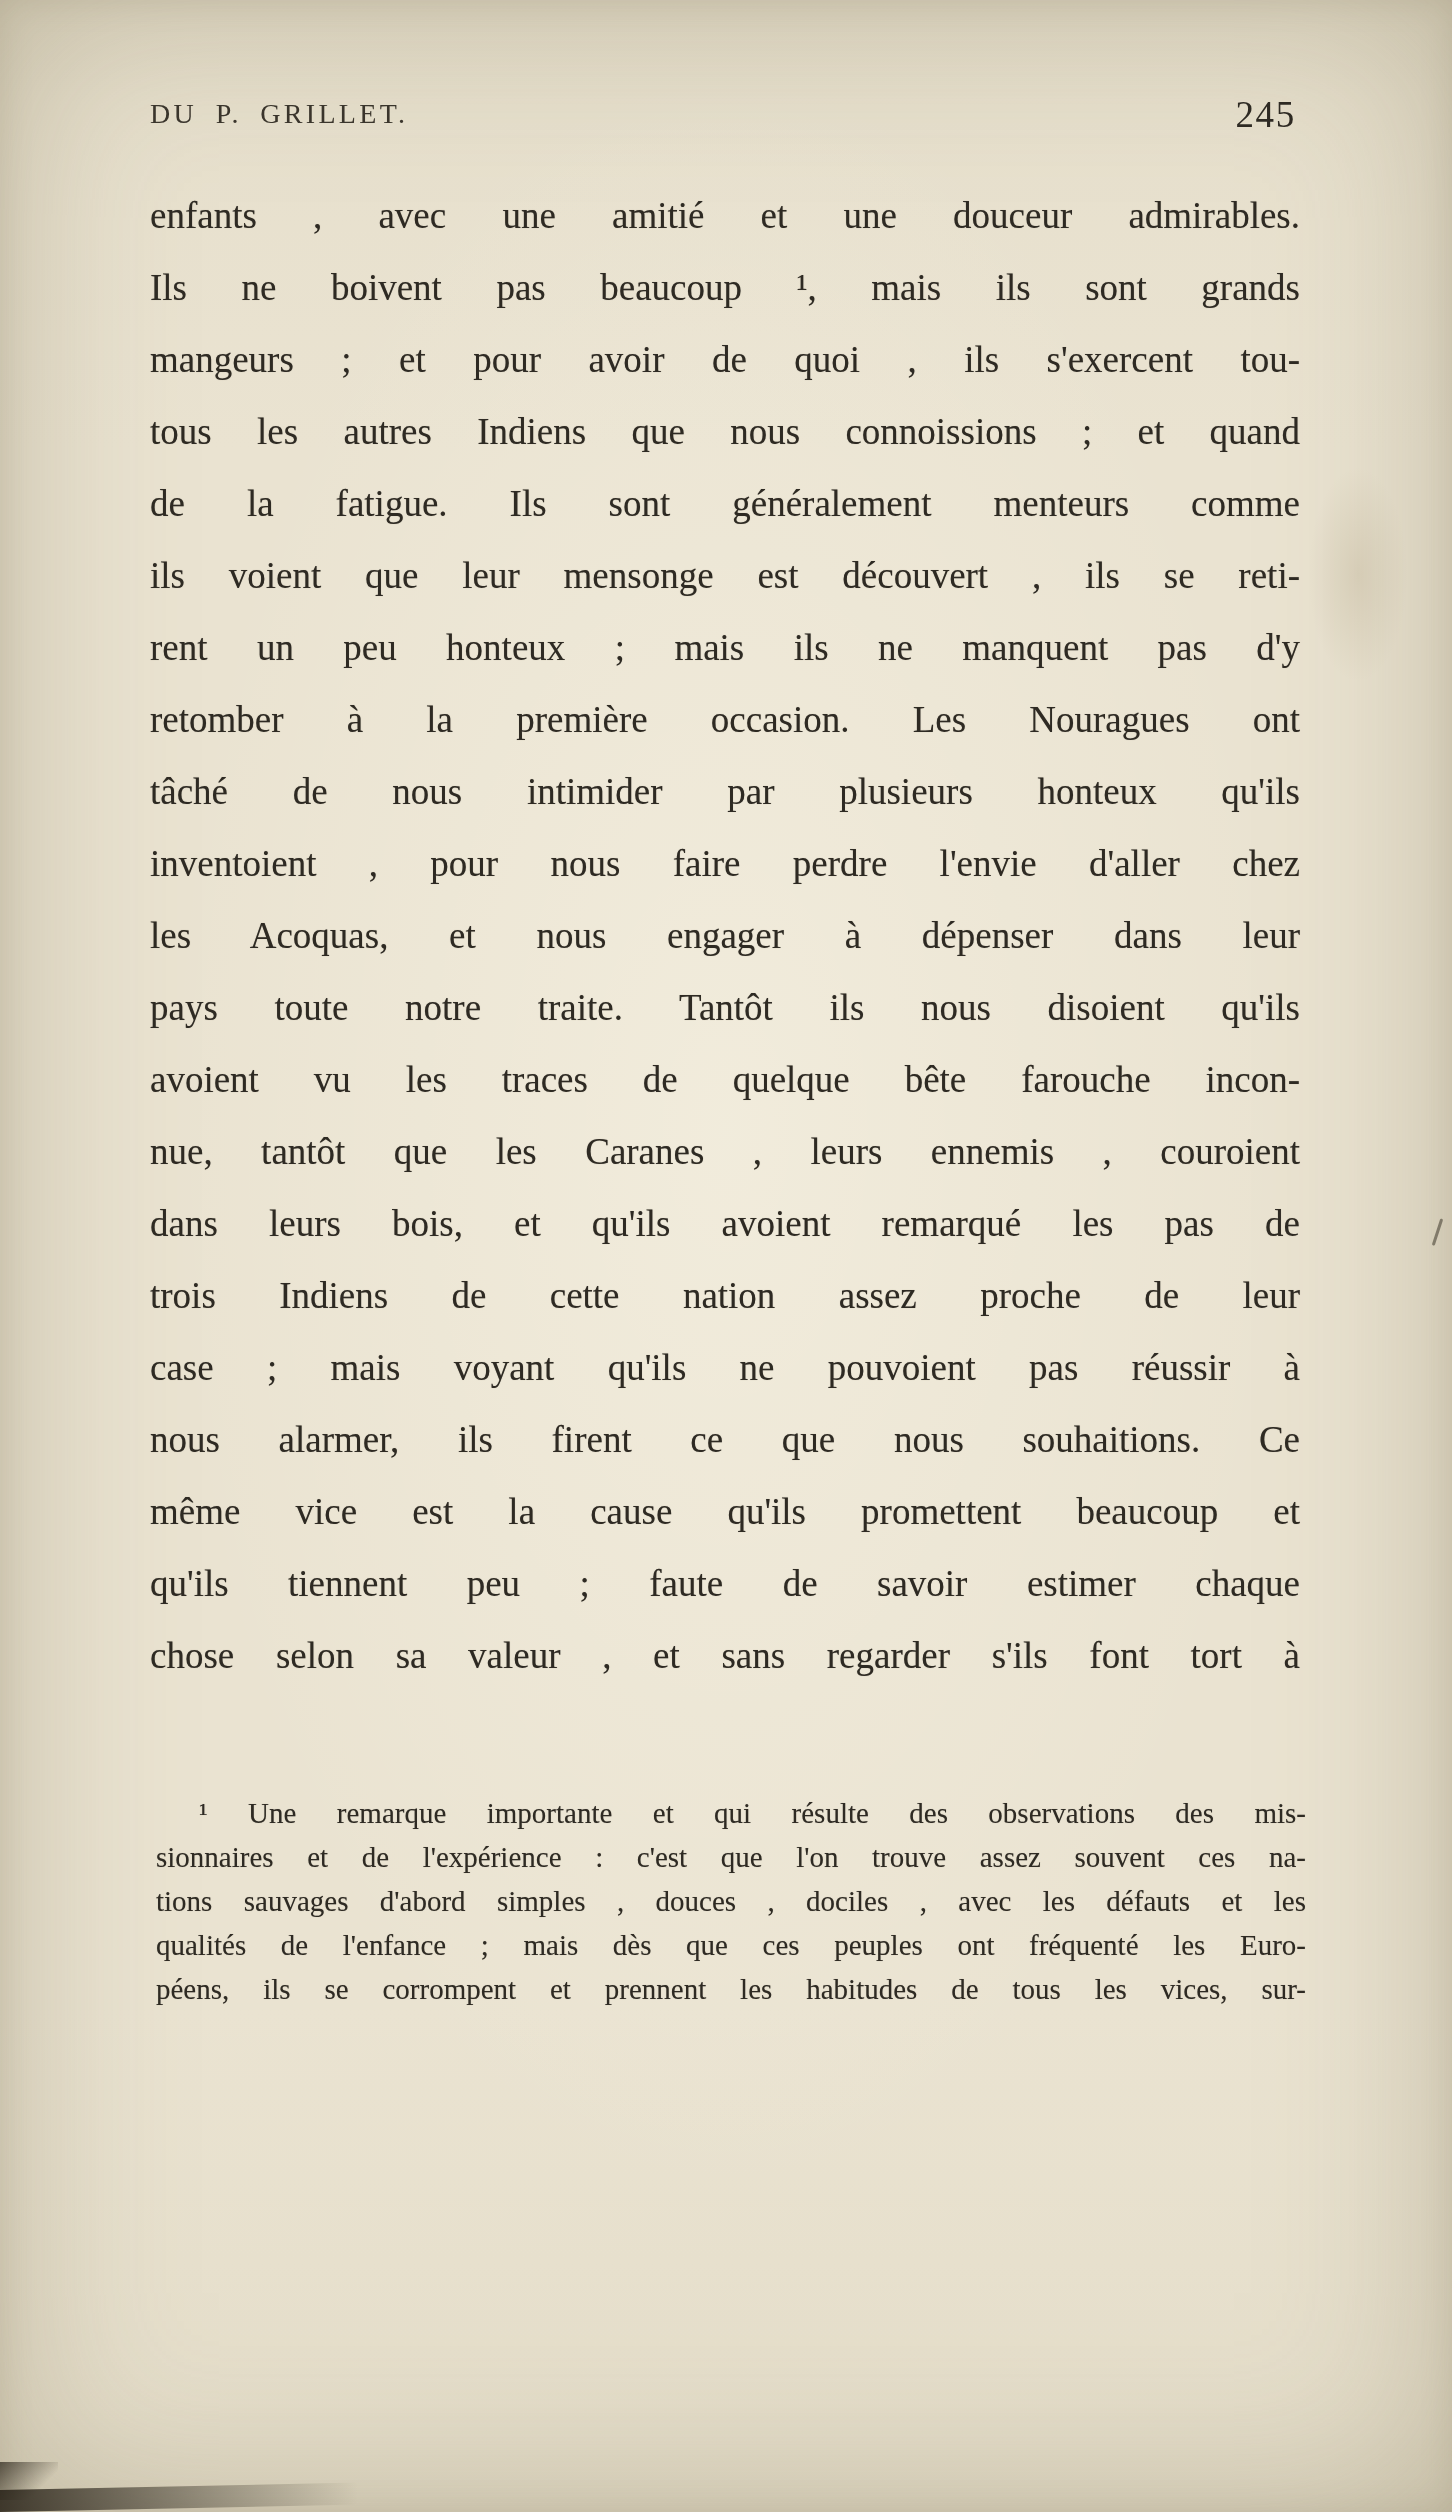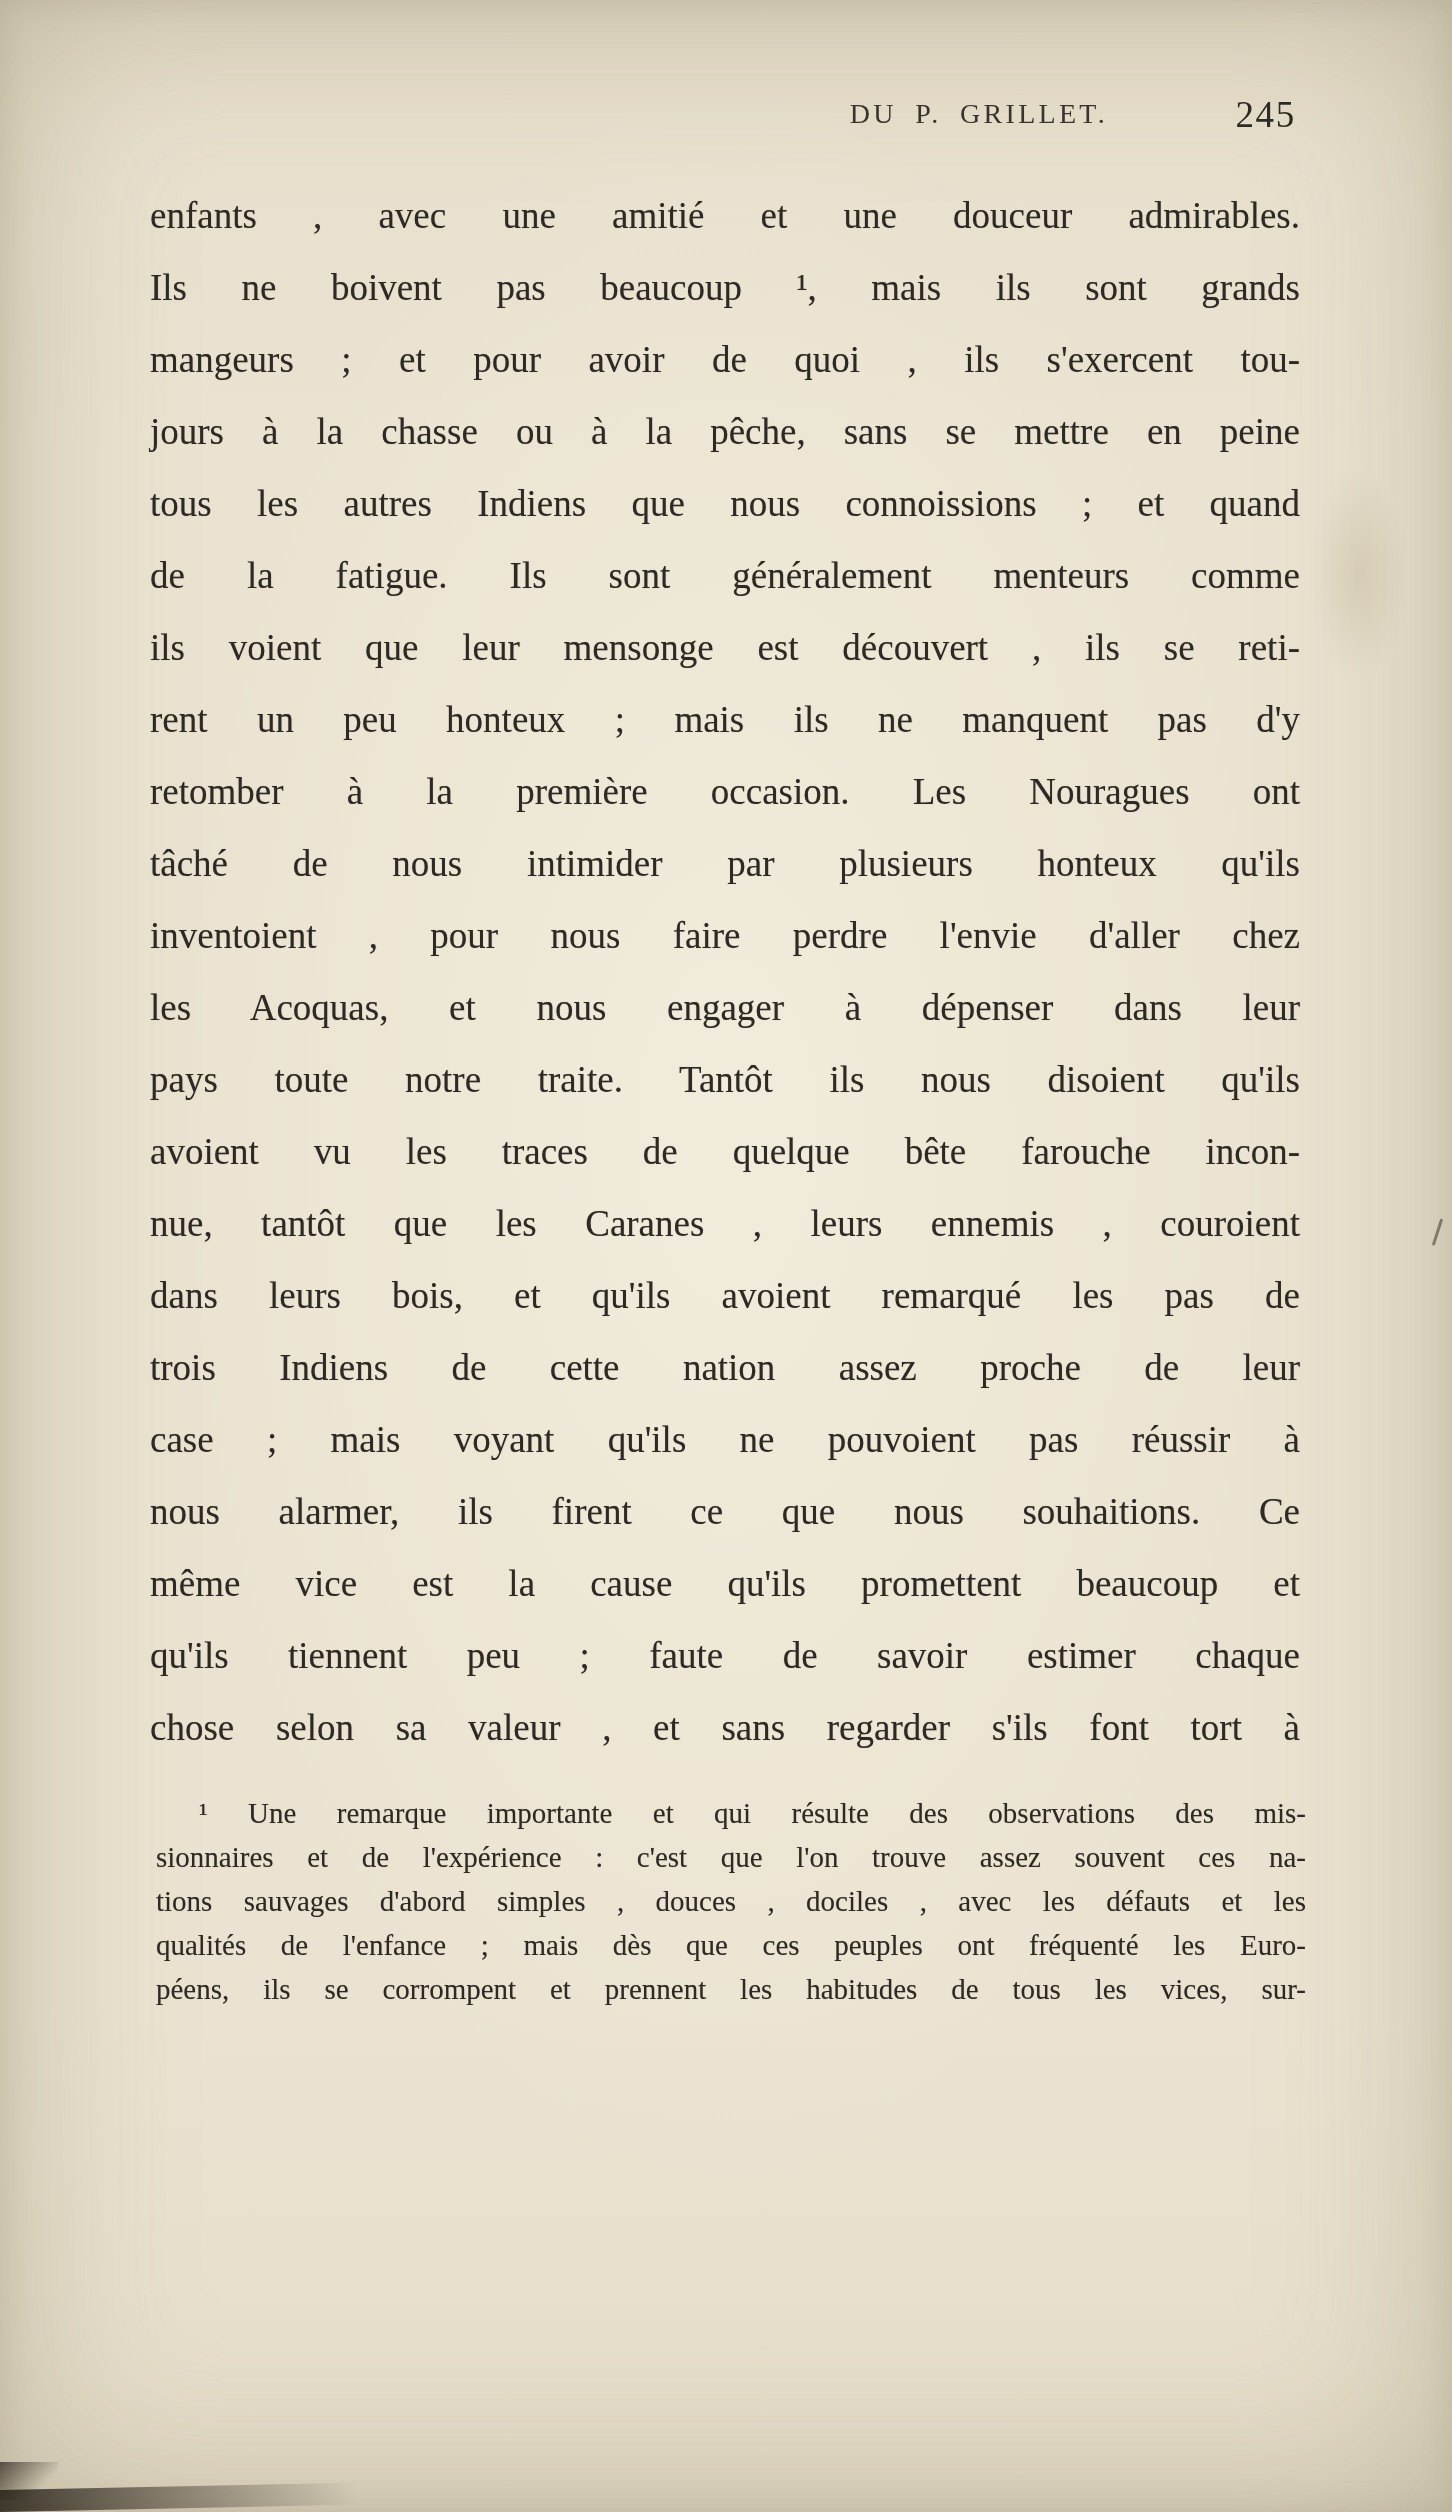--- a/index.html
+++ b/index.html
@@ -26,21 +26,21 @@
     width: 1150px;
   }
   .header {
     top: 98px;
     height: 50px;
   }
   .running-title {
     position: absolute;
     left: 0;
     right: 192px;
-    text-align: right;
+    text-align: left;
     font-size: 28px;
     letter-spacing: 3.3px;
     word-spacing: 8.3px;
     color: #3a352c;
   }
   .page-number {
     position: absolute;
     right: 4px;
     top: -5px;
     font-size: 37px;
@@ -124,21 +124,20 @@
 
   <div class="textblock header">
     <div class="running-title">DU P. GRILLET.</div>
     <div class="page-number">245</div>
   </div>
 
   <div class="textblock body-text">
     <div class="bline">enfants , avec une amitié et une douceur admirables.</div>
     <div class="bline">Ils ne boivent pas beaucoup ¹, mais ils sont grands</div>
     <div class="bline">mangeurs ; et pour avoir de quoi , ils s'exercent tou-</div>
-    <div class="bline">jours à la chasse ou à la pêche, sans se mettre en peine</div>
     <div class="bline">tous les autres Indiens que nous connoissions ; et quand</div>
     <div class="bline">de la fatigue. Ils sont généralement menteurs comme</div>
     <div class="bline">ils voient que leur mensonge est découvert , ils se reti-</div>
     <div class="bline">rent un peu honteux ; mais ils ne manquent pas d'y</div>
     <div class="bline">retomber à la première occasion. Les Nouragues ont</div>
     <div class="bline">tâché de nous intimider par plusieurs honteux qu'ils</div>
     <div class="bline">inventoient , pour nous faire perdre l'envie d'aller chez</div>
     <div class="bline">les Acoquas, et nous engager à dépenser dans leur</div>
     <div class="bline">pays toute notre traite. Tantôt ils nous disoient qu'ils</div>
     <div class="bline">avoient vu les traces de quelque bête farouche incon-</div>

